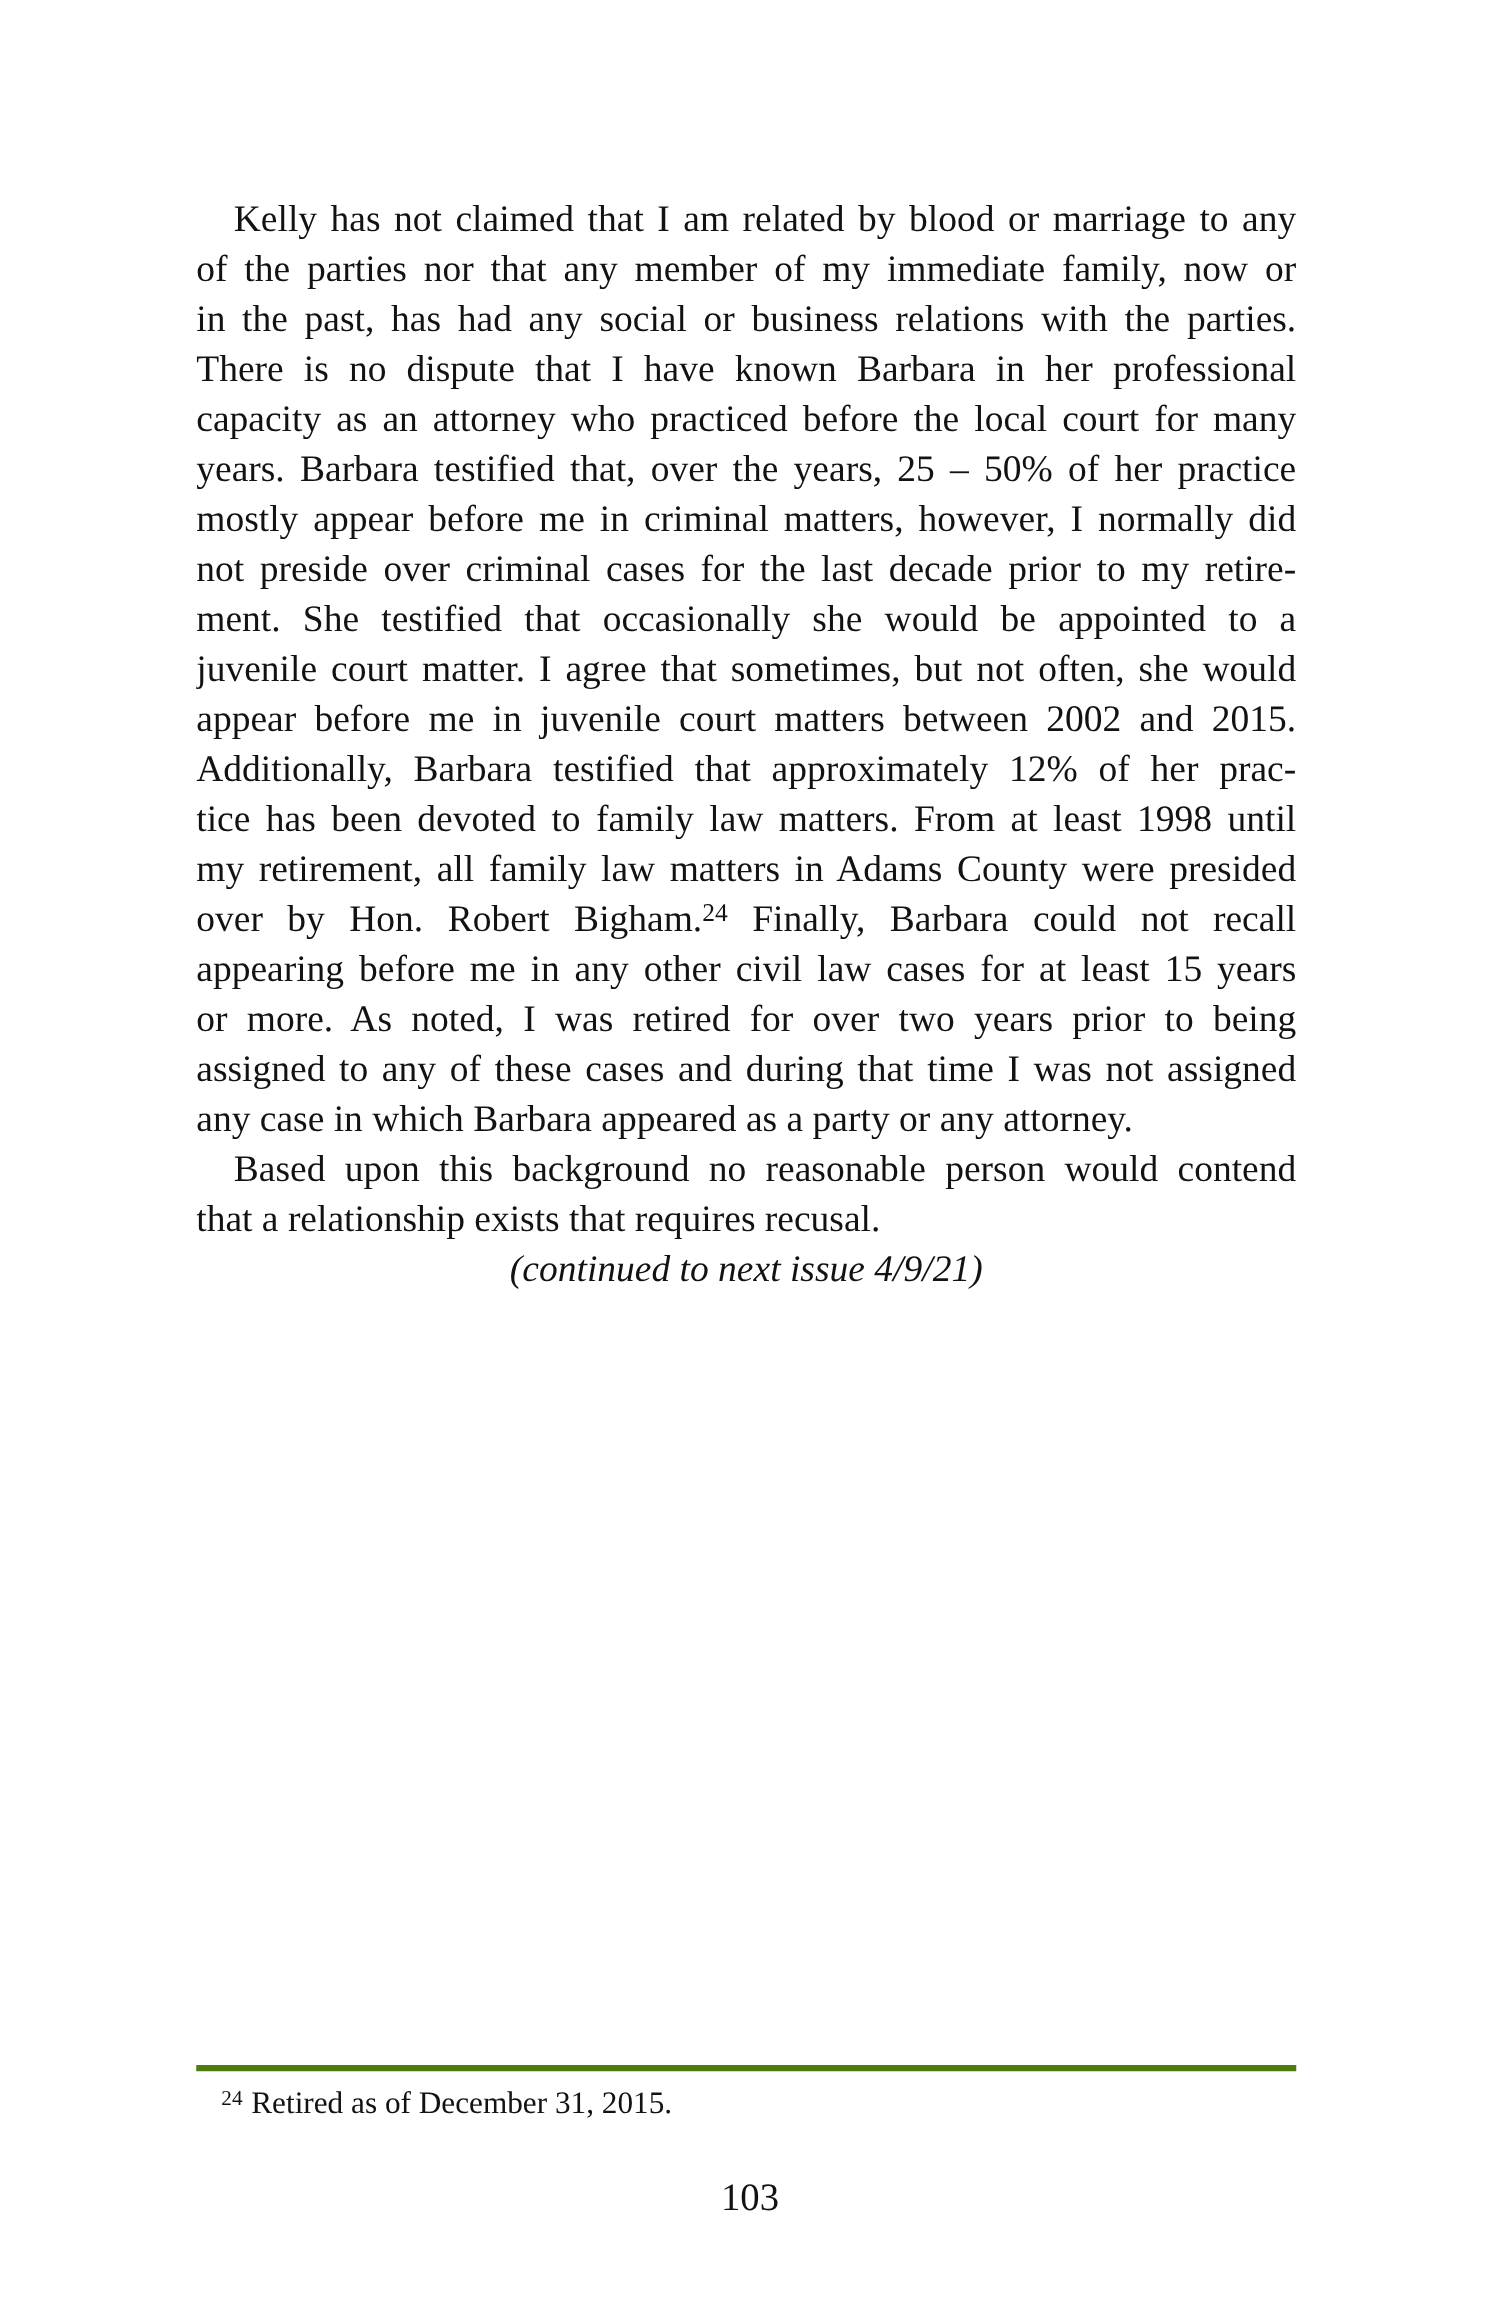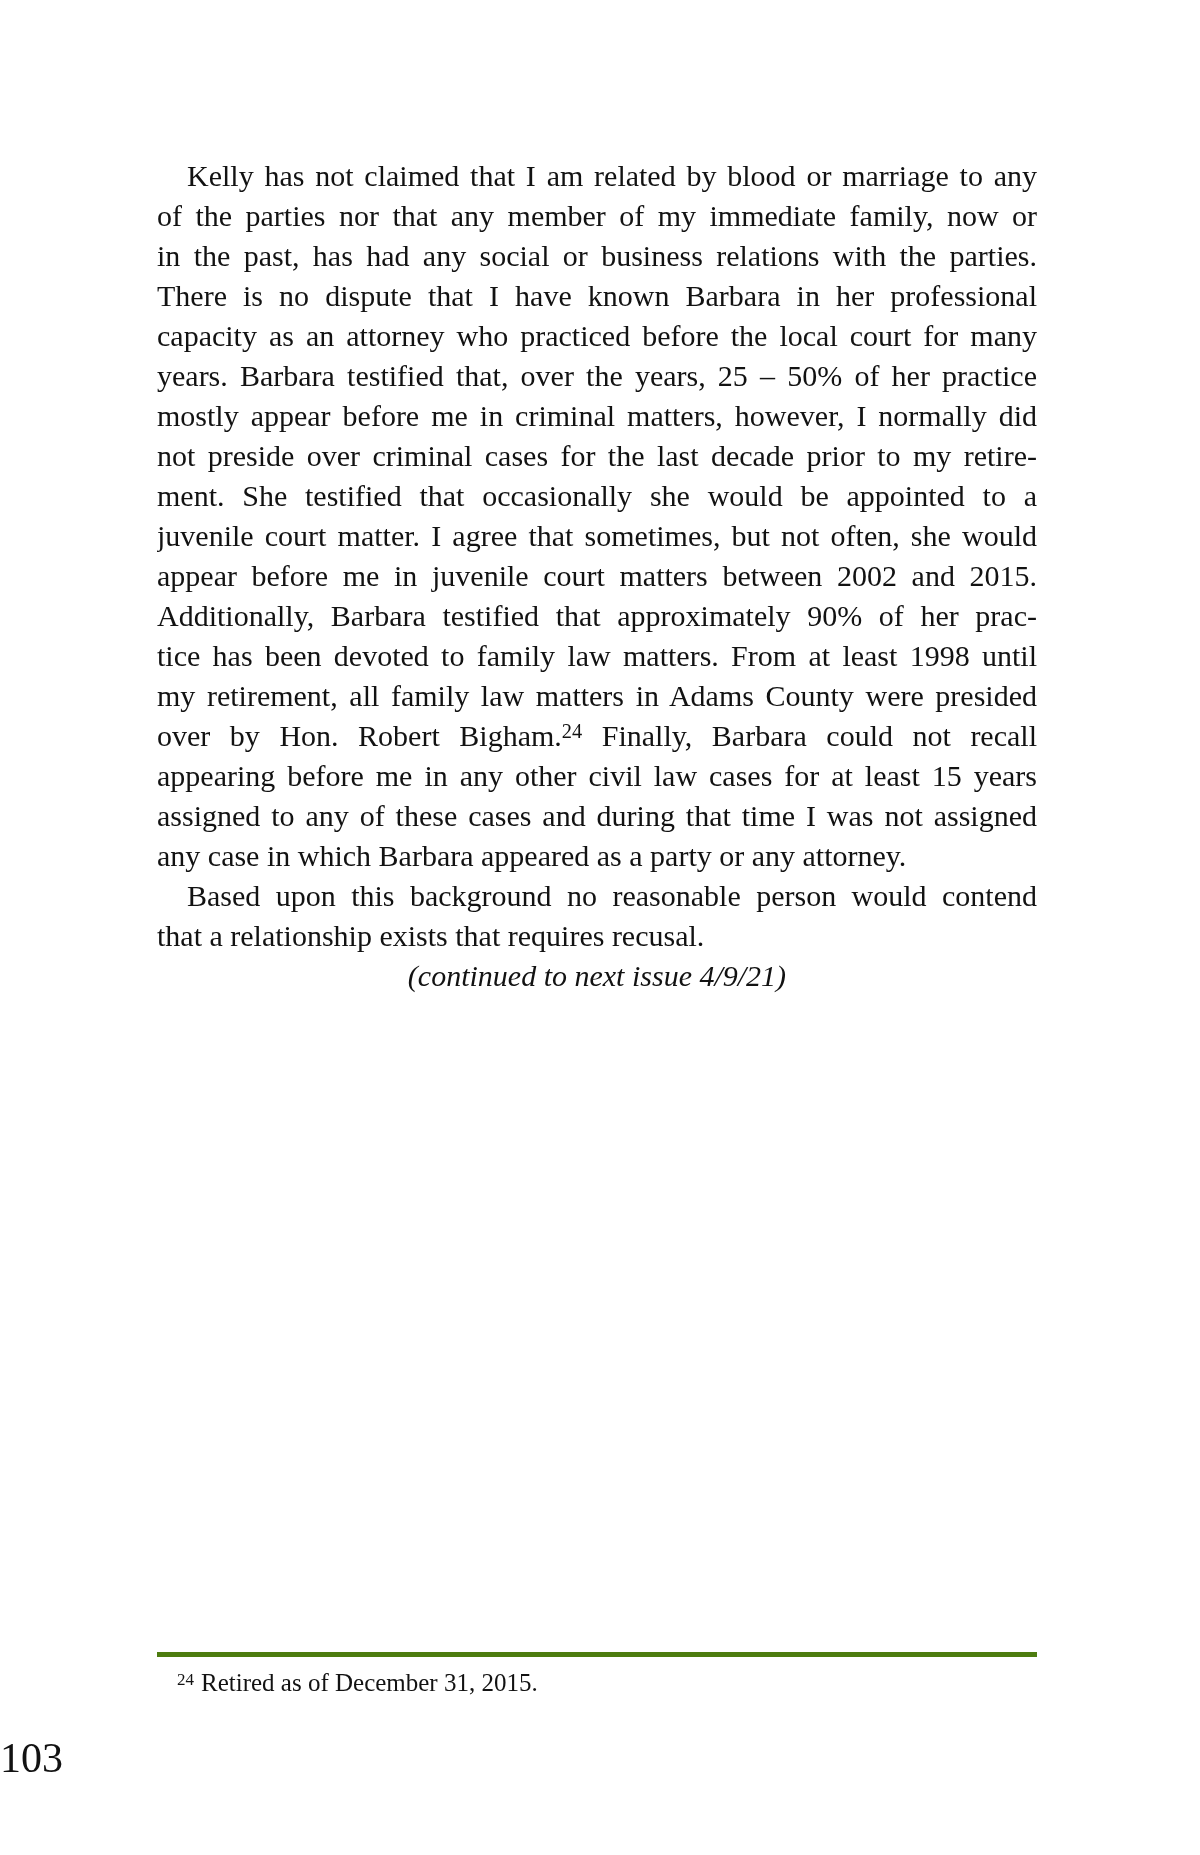--- a/index.html
+++ b/index.html
@@ -61,21 +61,22 @@
   }
   .footnote-body {
     margin-left: 20px;
   }
   .footnote-body .fn-text { margin-left: 7px; }
   .page-number {
     position: absolute;
     top: 1738px;
     left: 0;
     width: 100%;
-    font-size: 42px;
+    text-align: center;
+    font-size: 31px;
     line-height: 40px;
   }
 </style>
 </head>
 <body>
 
 <div class="page">
 
   <div class="text-block">
 
@@ -84,27 +85,28 @@
       <div class="ln">of the parties nor that any member of my immediate family, now or</div>
       <div class="ln">in the past, has had any social or business relations with the parties.</div>
       <div class="ln">There is no dispute that I have known Barbara in her professional</div>
       <div class="ln">capacity as an attorney who practiced before the local court for many</div>
       <div class="ln">years. Barbara testified that, over the years, 25 – 50% of her practice</div>
       <div class="ln">mostly appear before me in criminal matters, however, I normally did</div>
       <div class="ln">not preside over criminal cases for the last decade prior to my retire-</div>
       <div class="ln">ment. She testified that occasionally she would be appointed to a</div>
       <div class="ln">juvenile court matter. I agree that sometimes, but not often, she would</div>
       <div class="ln">appear before me in juvenile court matters between 2002 and 2015.</div>
-      <div class="ln">Additionally, Barbara testified that approximately 90% of her prac-</div>
+      <div class="ln">Additionally, Barbara testified that approximately 12% of her prac-</div>
       <div class="ln">tice has been devoted to family law matters. From at least 1998 until</div>
       <div class="ln">my retirement, all family law matters in Adams County were presided</div>
       <div class="ln">
         <span>over by Hon. Robert Bigham.</span><sup class="fn-ref">24</sup><span> Finally, Barbara could not recall</span>
       </div>
       <div class="ln">appearing before me in any other civil law cases for at least 15 years</div>
+      <div class="ln">or more. As noted, I was retired for over two years prior to being</div>
       <div class="ln">assigned to any of these cases and during that time I was not assigned</div>
       <div class="ln end">any case in which Barbara appeared as a party or any attorney.</div>
     </div>
 
     <div class="para">
       <div class="ln first">Based upon this background no reasonable person would contend</div>
       <div class="ln end">that a relationship exists that requires recusal.</div>
     </div>
 
     <div class="cont">(continued to next issue 4/9/21)</div>

